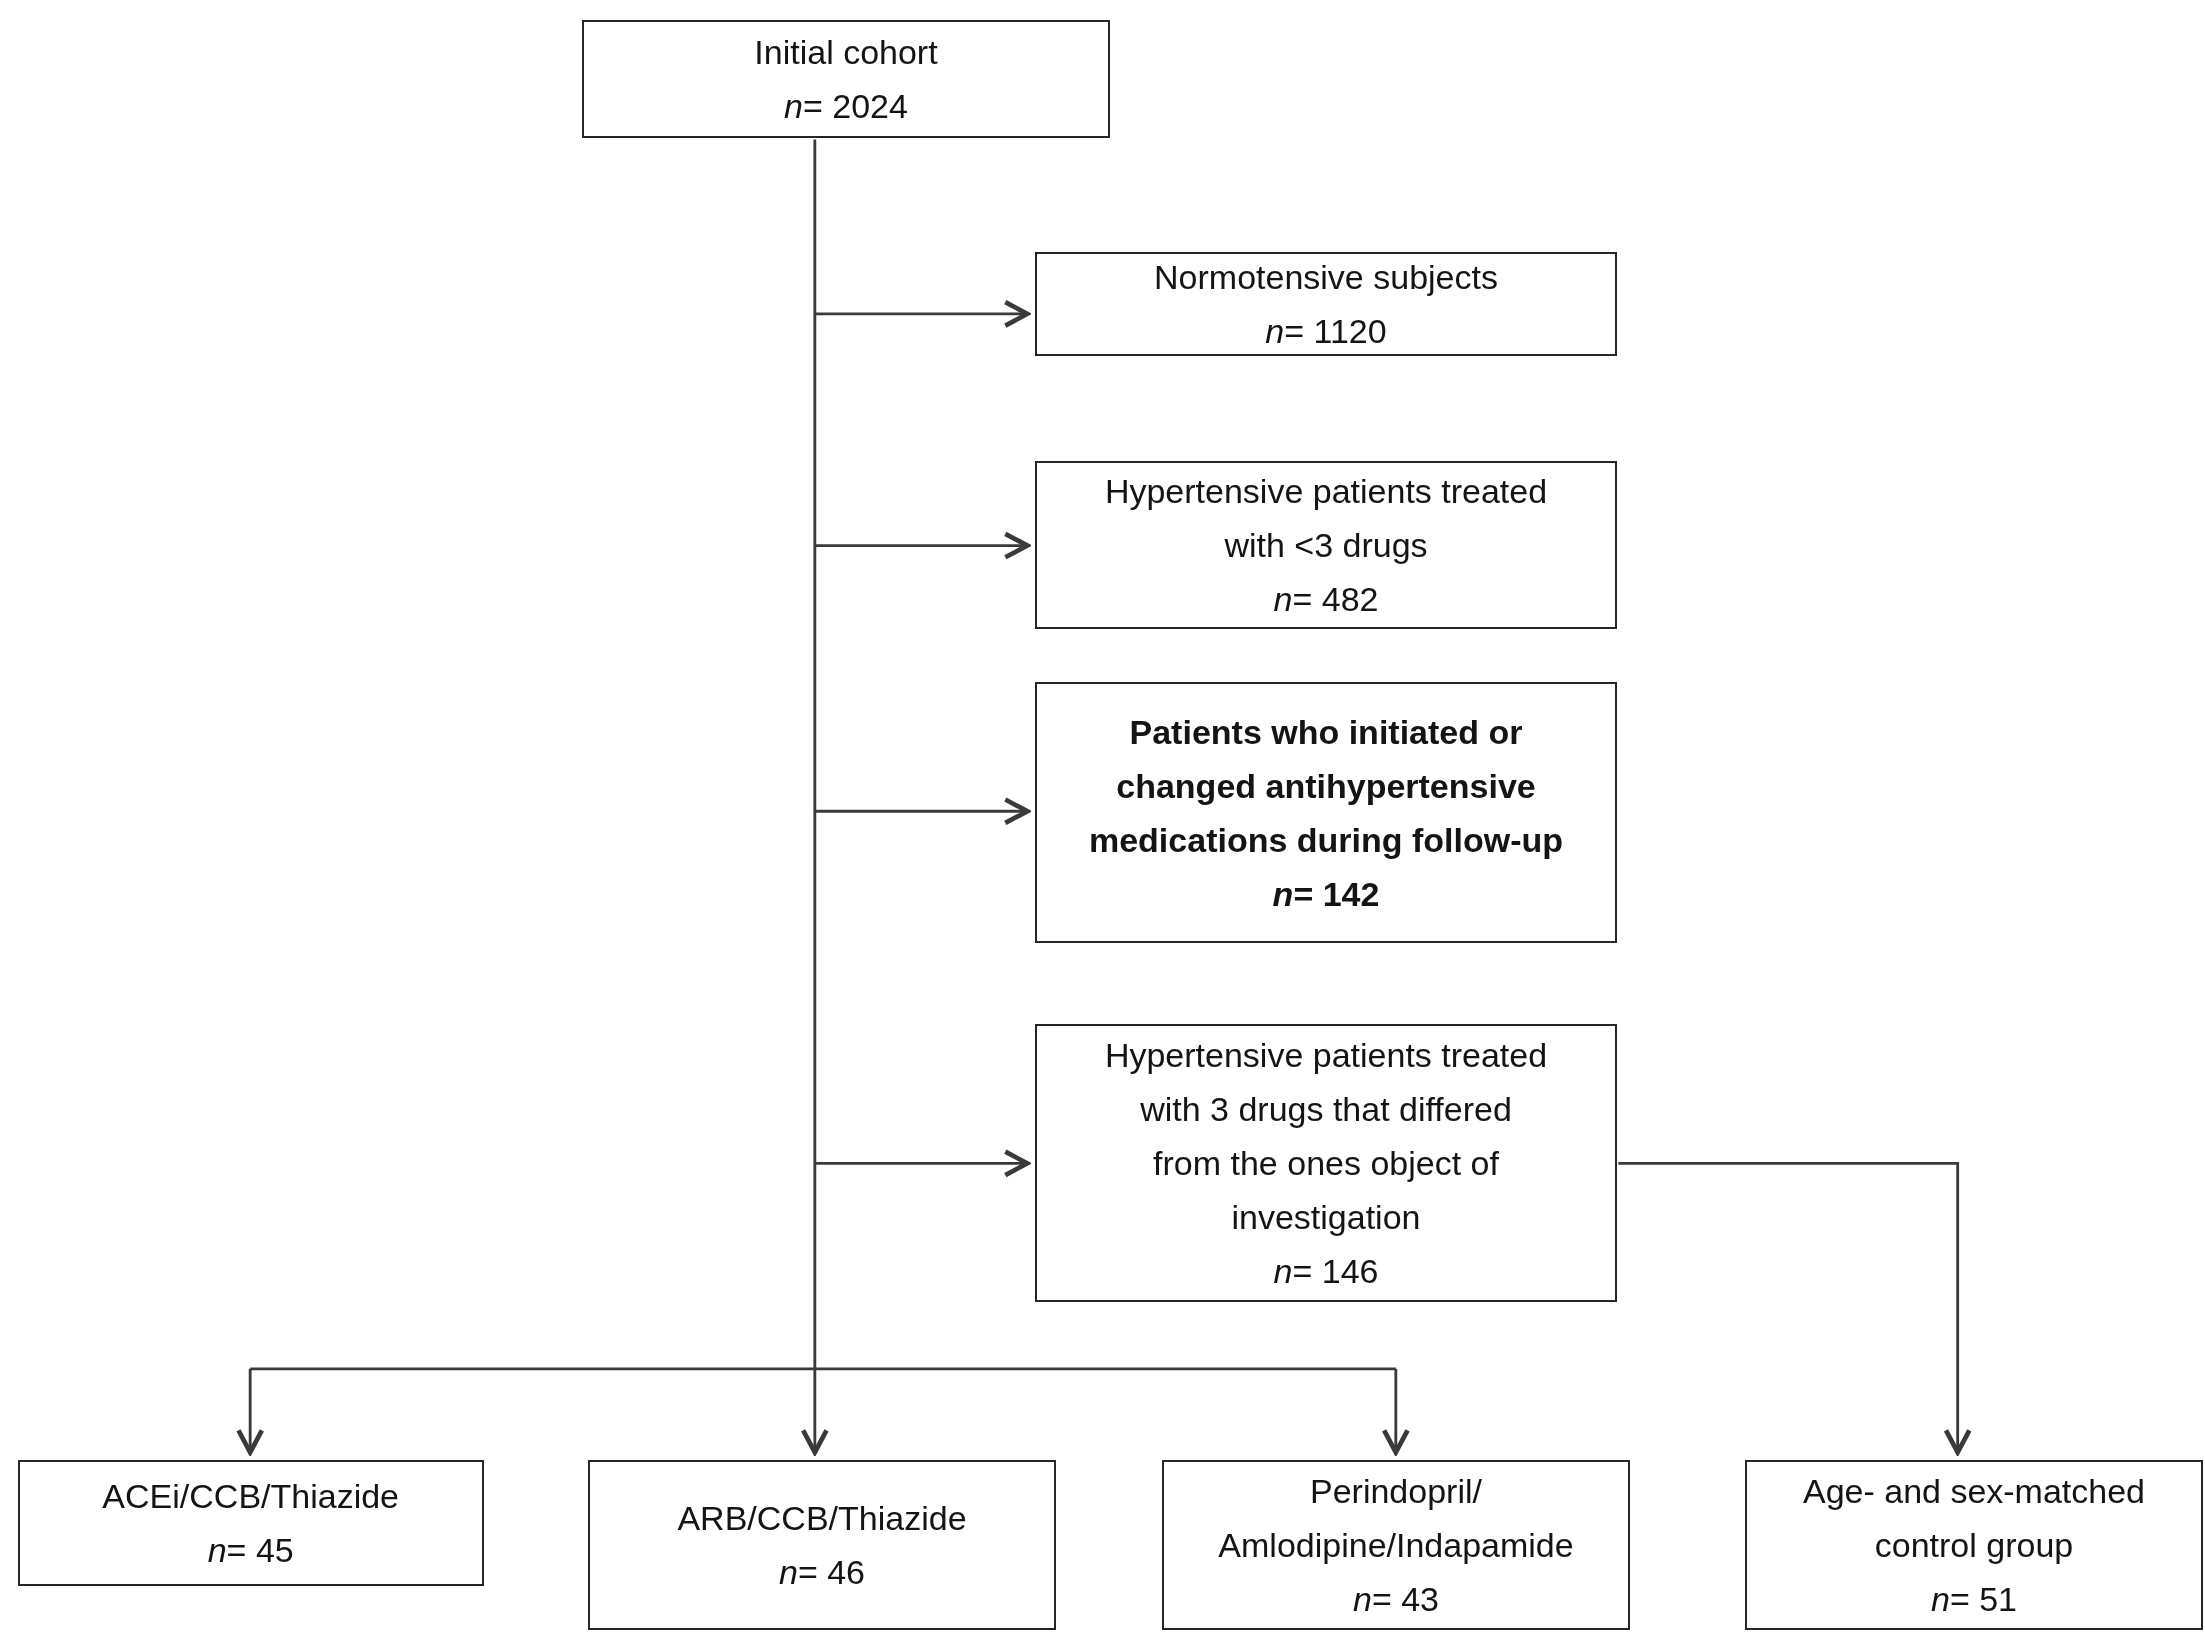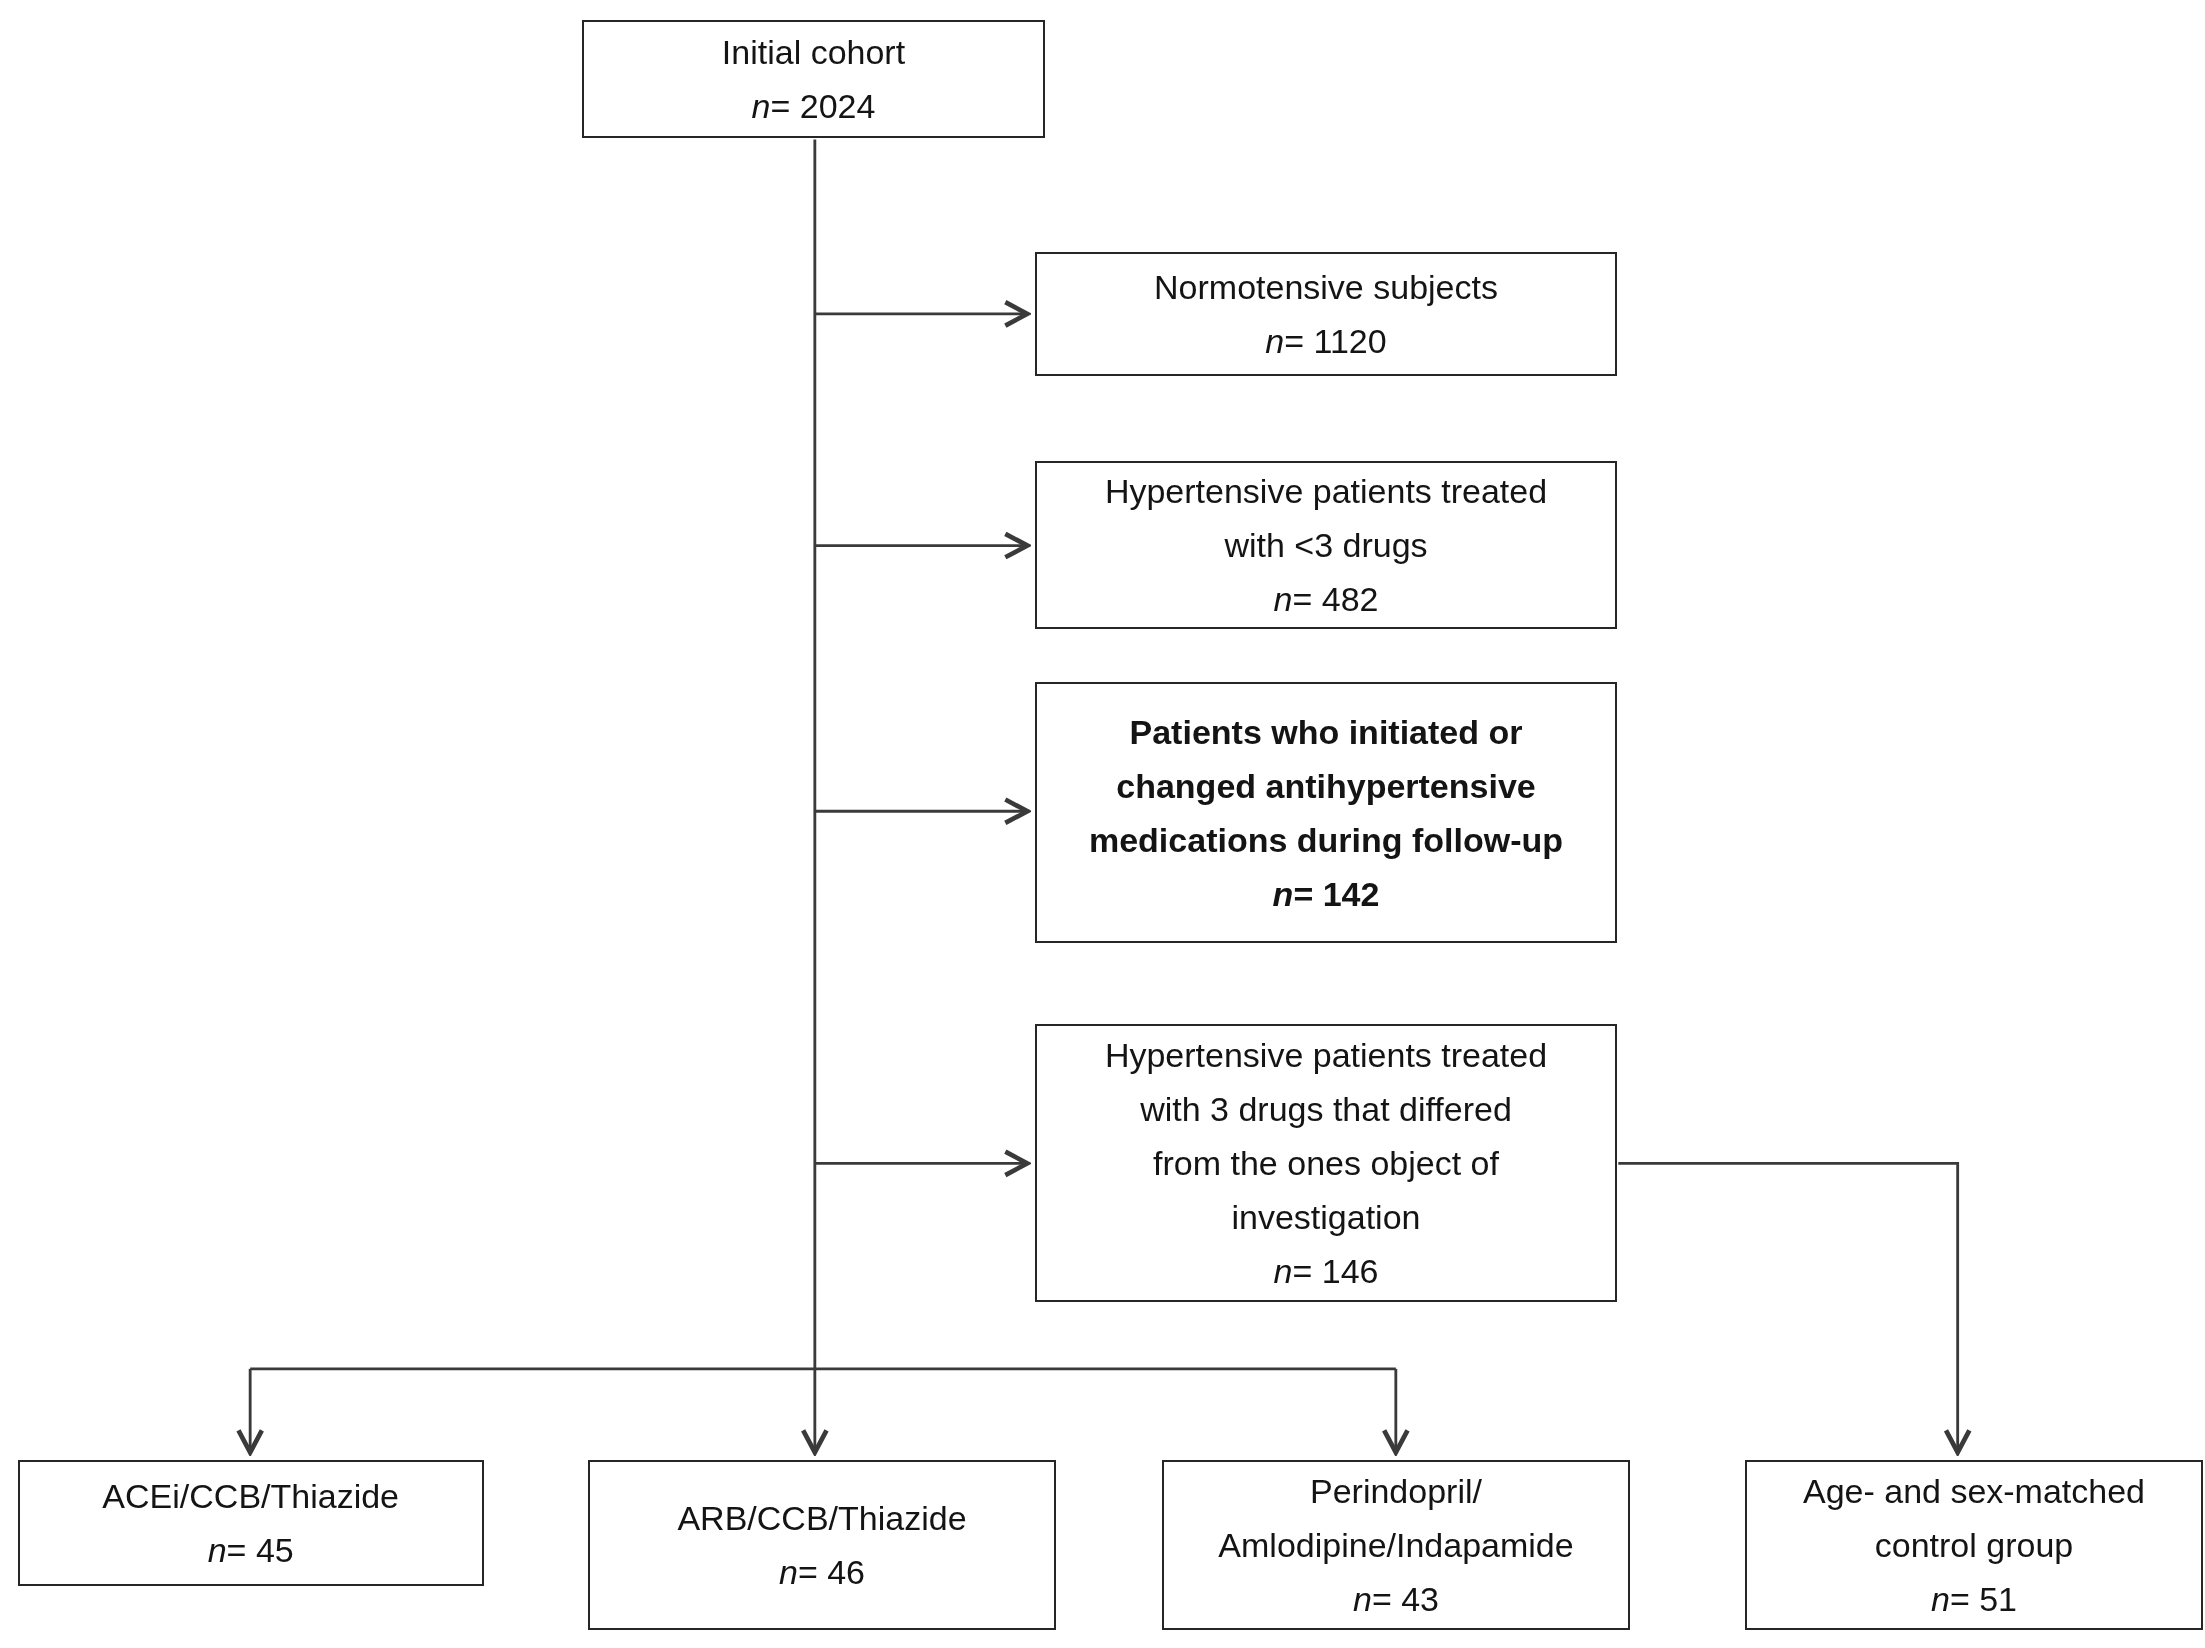--- a/index.html
+++ b/index.html
@@ -51,26 +51,26 @@
       <path d="M1150,1642 L1450,1642" marker-end="url(#arrowV)"></path>
 
       <path d="M2284,1642 L2763,1642 L2763,2050" marker-end="url(#arrowV)"></path>
 
       <path d="M353,1932 L1970,1932"></path>
       <path d="M353,1932 L353,2050" marker-end="url(#arrowV)"></path>
       <path d="M1970,1932 L1970,2050" marker-end="url(#arrowV)"></path>
     </g>
   </svg>
 
-  <div class="box" style="left:582px;top:20px;width:463px;height:118px;">
+  <div class="box" style="left:582px;top:20px;width:528px;height:118px;">
     <span class="line">Initial cohort</span>
     <span class="line ncount"><span class="it">n</span><span>= 2024</span></span>
   </div>
 
-  <div class="box" style="left:1035px;top:252px;width:582px;height:124px;">
+  <div class="box" style="left:1035px;top:252px;width:582px;height:104px;">
     <span class="line">Normotensive subjects</span>
     <span class="line ncount"><span class="it">n</span><span>= 1120</span></span>
   </div>
 
   <div class="box" style="left:1035px;top:461px;width:582px;height:168px;">
     <span class="line">Hypertensive patients treated</span>
     <span class="line">with &lt;3 drugs</span>
     <span class="line ncount"><span class="it">n</span><span>= 482</span></span>
   </div>
 

